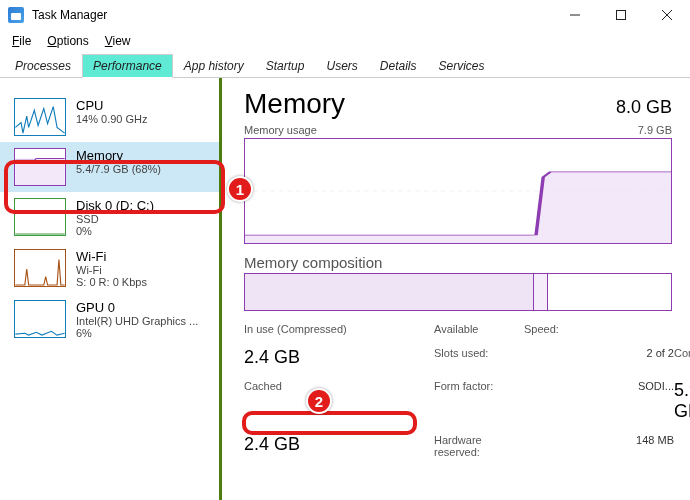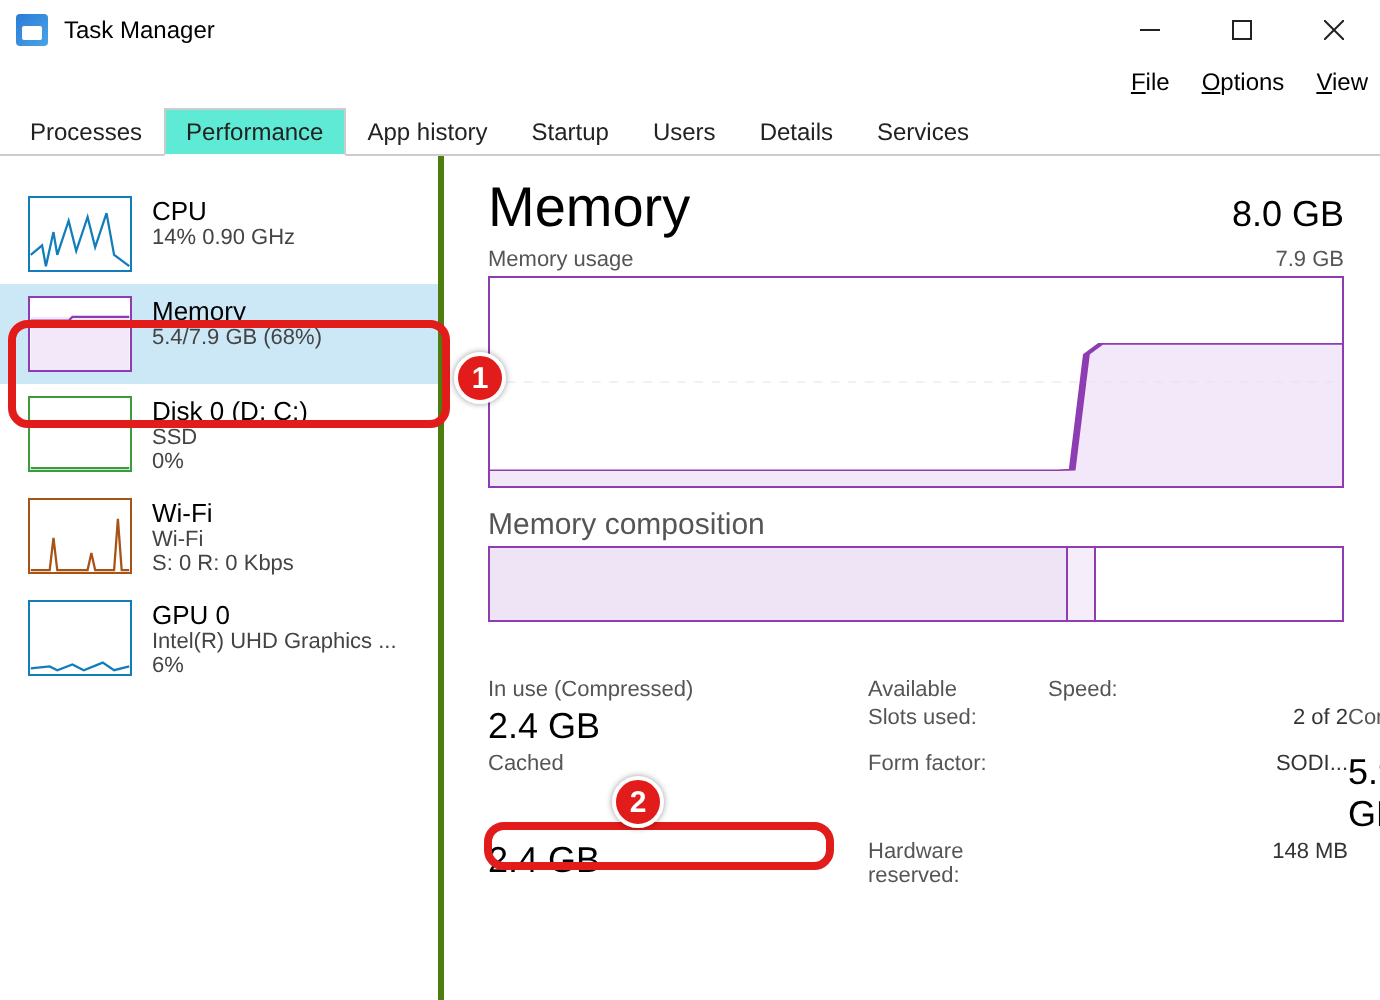--- a/index.html
+++ b/index.html
@@ -7,27 +7,27 @@
 
   
   .titlebar { height: 30px; display: flex; align-items: center; padding-left: 8px; }
   .titlebar .icon { width: 16px; height: 16px; background: linear-gradient(135deg,#2b7cd3,#4aa3e8); margin-right: 8px; border-radius: 2px; position:relative;}
   .titlebar .icon::after{content:""; position:absolute; left:3px; right:3px; bottom:3px; top:6px; background:#fff; border-radius:1px;}
   .title { font-size: 12px; }
   .winbtns { margin-left: auto; display: flex; }
   .winbtn { width: 46px; height: 30px; display: flex; align-items: center; justify-content: center; font-size: 14px; color:#222;}
 
   
-  .menubar { height: 22px; display: flex; align-items: center; padding-left: 6px; gap: 4px; justify-content: flex-end; }
+  .menubar { height: 22px; display: flex; align-items: center; padding-left: 6px; gap: 4px; }
   .menuitem { padding: 2px 6px; font-size: 12px; }
   .menuitem .ul { text-decoration: underline; }
 
   
   .tabbar { height: 26px; display: flex; align-items: flex-end; padding-left: 4px; border-bottom: 1px solid #ccc; gap: 0; }
-  .tab { padding: 4px 10px; font-size: 12px; color: #222; border: 1px solid transparent; position: relative; top: 1px; }
+  .tab { padding: 4px 10px; font-size: 12px; color: #222; border: 1px solid transparent; position: relative; top: 1px; font-style: italic; }
   .tab.active { border: 1px solid #ccc; border-bottom: 1px solid #fff; background: #5eead4; }
 
   
   .mainarea { display: flex; height: calc(500px - 30px - 22px - 26px); }
 
   
   .sidebar { width: 222px; border-right: 3px solid #4d7c0f; padding-top: 14px; }
   .perf-item { display: flex; gap: 10px; padding: 6px 8px 6px 14px; align-items: flex-start; position: relative; }
   .perf-item.selected { background: #cce8f7; }
   .chartlet { width: 52px; height: 38px; border: 1px solid #888; background: #fff; flex-shrink: 0; position: relative; overflow: hidden; }
@@ -47,21 +47,21 @@
   .hdr-title { font-size: 28px; font-weight: 400; }
   .hdr-total { font-size: 18px; }
   .graph-label { font-size: 11px; color: #555; margin-top: 4px; display:flex; justify-content:space-between;}
   .graph { border: 1px solid #8d3db1; height: 106px; background: #fff; position: relative; overflow: hidden; margin-top: 2px; }
   .graph svg { width: 100%; height: 100%; }
   .axis { display: flex; justify-content: space-between; font-size: 11px; color: #555; margin-top: 2px; }
   .comp-label { font-size: 15px; color: #555; margin-top: 10px; }
   .compbar { border: 1px solid #8d3db1; height: 38px; margin-top: 2px; display: flex; }
   .compbar .seg { border-right: 1px solid #8d3db1; }
   .compbar .seg:last-child { border-right: none; }
-  .statgrid { margin-top: 28px; display: grid; grid-template-columns: 190px 90px 150px 55px; row-gap: 2px; font-size: 12px; }
+  .statgrid { margin-top: 12px; display: grid; grid-template-columns: 190px 90px 150px 55px; row-gap: 12px; font-size: 12px; }
   .slabel { font-size: 11px; color: #555; }
   .sval { font-size: 18px; }
   .speclabel { font-size: 11px; color: #555; }
   .specval { font-size: 11px; color: #333; text-align: right;}
 
   
   .annot-box { position: absolute; border: 4px solid #e21b1b; border-radius: 10px; pointer-events: none; z-index: 50; }
   .annot-num { position: absolute; width: 26px; height: 26px; border-radius: 50%; background: #e21b1b; color: #fff; font-weight: bold; font-size: 15px; display: flex; align-items: center; justify-content: center; border: 2px solid #fff; box-shadow: 0 0 3px rgba(0,0,0,.4); z-index: 51; pointer-events: none; }
 </style>
 </head>

